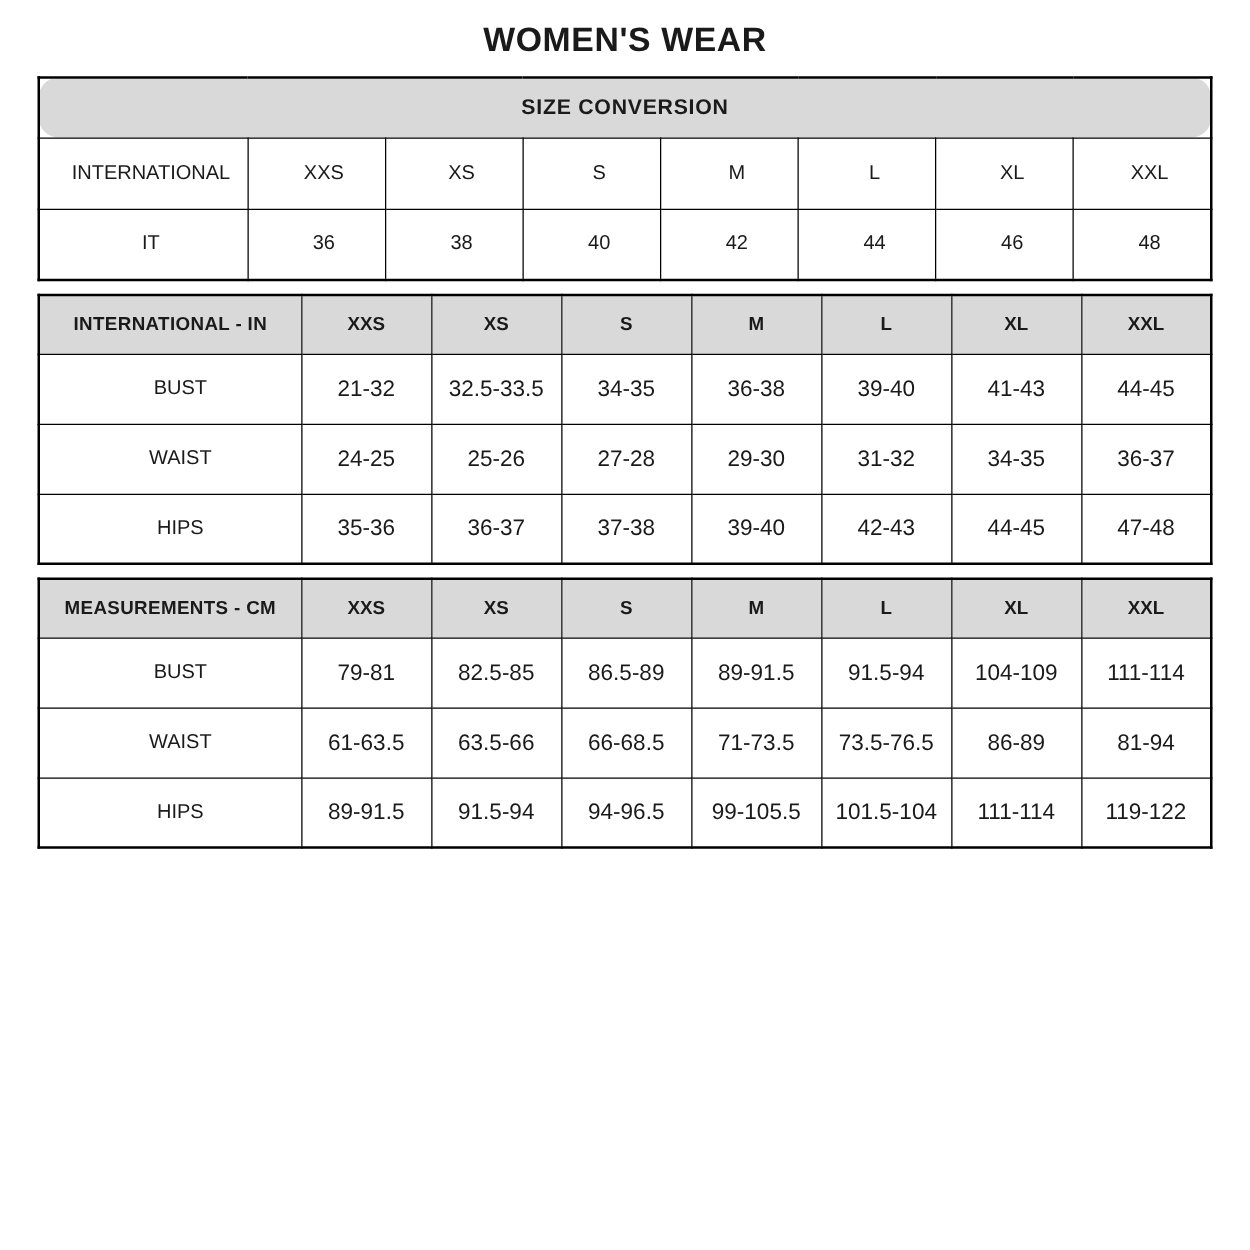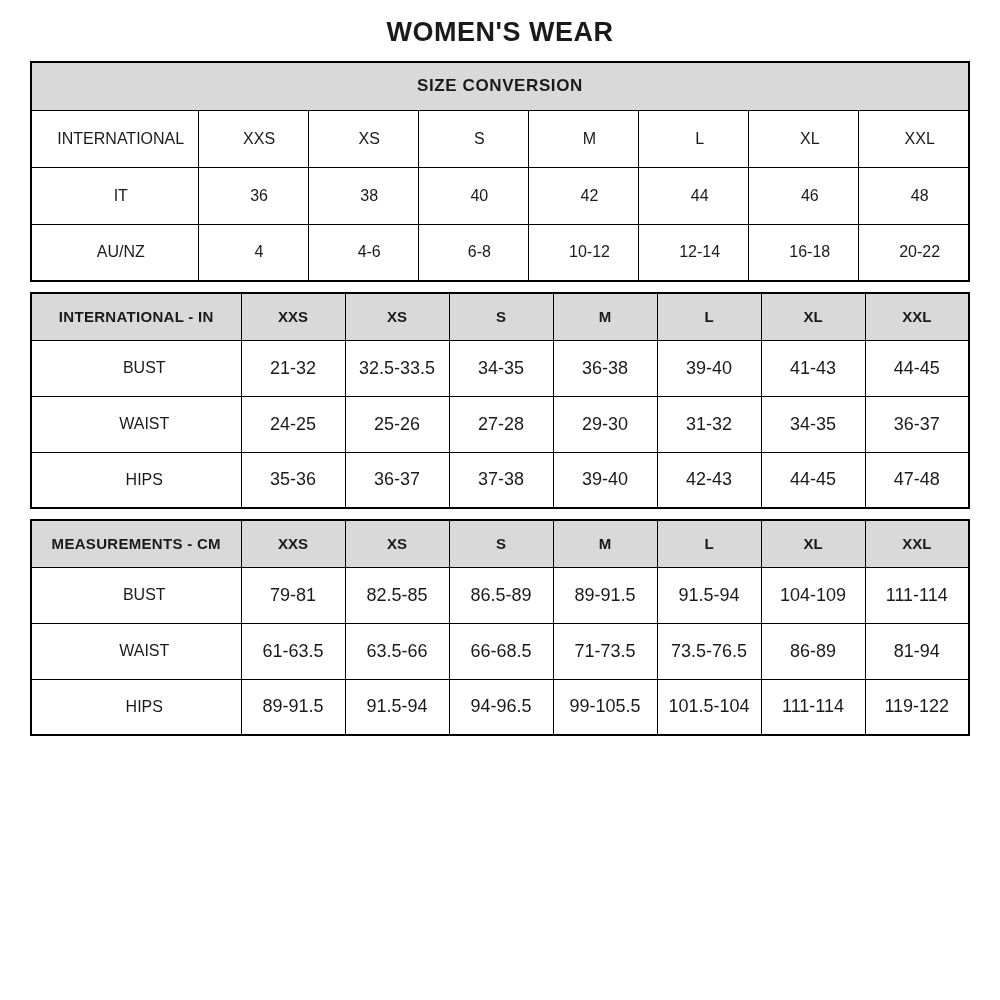--- a/index.html
+++ b/index.html
@@ -23,21 +23,21 @@
     border: 1px solid #000;
     text-align: center; vertical-align: middle;
     padding: 0 4px;
     overflow: hidden;
   }
   .col-label-conv { width: 167px; }
   .col-label-meas { width: 210px; }
   .tbl-title {
     background: #d9d9d9;
     height: 48px;
-    font-size: 17px; font-weight: 700; letter-spacing: 0.6px;
+    font-size: 17px; font-weight: 700; letter-spacing: 0.6px; border-radius: 16px;
   }
   .tbl-conv tbody td { height: 57px; font-size: 16px; font-weight: 400; padding-left: 16px; }
   .tbl-meas thead th { background: #d9d9d9; height: 47px; }
   .head-label { font-size: 15px; font-weight: 700; letter-spacing: 0.3px; }
   .size-head { font-size: 15px; font-weight: 700; }
   .tbl-meas tbody td { height: 56px; }
   .tbl-meas tbody .row-label { font-size: 16px; font-weight: 400; padding-left: 20px; }
   .meas-cell { font-size: 18px; font-weight: 400; }
 </style>
 </head>
@@ -70,30 +70,20 @@
         </tr>
         <tr>
           <td class="row-label">IT</td>
           <td class="conv-cell">36</td>
           <td class="conv-cell">38</td>
           <td class="conv-cell">40</td>
           <td class="conv-cell">42</td>
           <td class="conv-cell">44</td>
           <td class="conv-cell">46</td>
           <td class="conv-cell">48</td>
-        </tr>
-        <tr>
-          <td class="row-label">AU/NZ</td>
-          <td class="conv-cell">4</td>
-          <td class="conv-cell">4-6</td>
-          <td class="conv-cell">6-8</td>
-          <td class="conv-cell">10-12</td>
-          <td class="conv-cell">12-14</td>
-          <td class="conv-cell">16-18</td>
-          <td class="conv-cell">20-22</td>
         </tr>
       </tbody>
   </table>
 
   <table class="tbl tbl-meas">
     <colgroup>
       <col class="col-label-meas">
       <col span="7">
     </colgroup>
     <thead>

